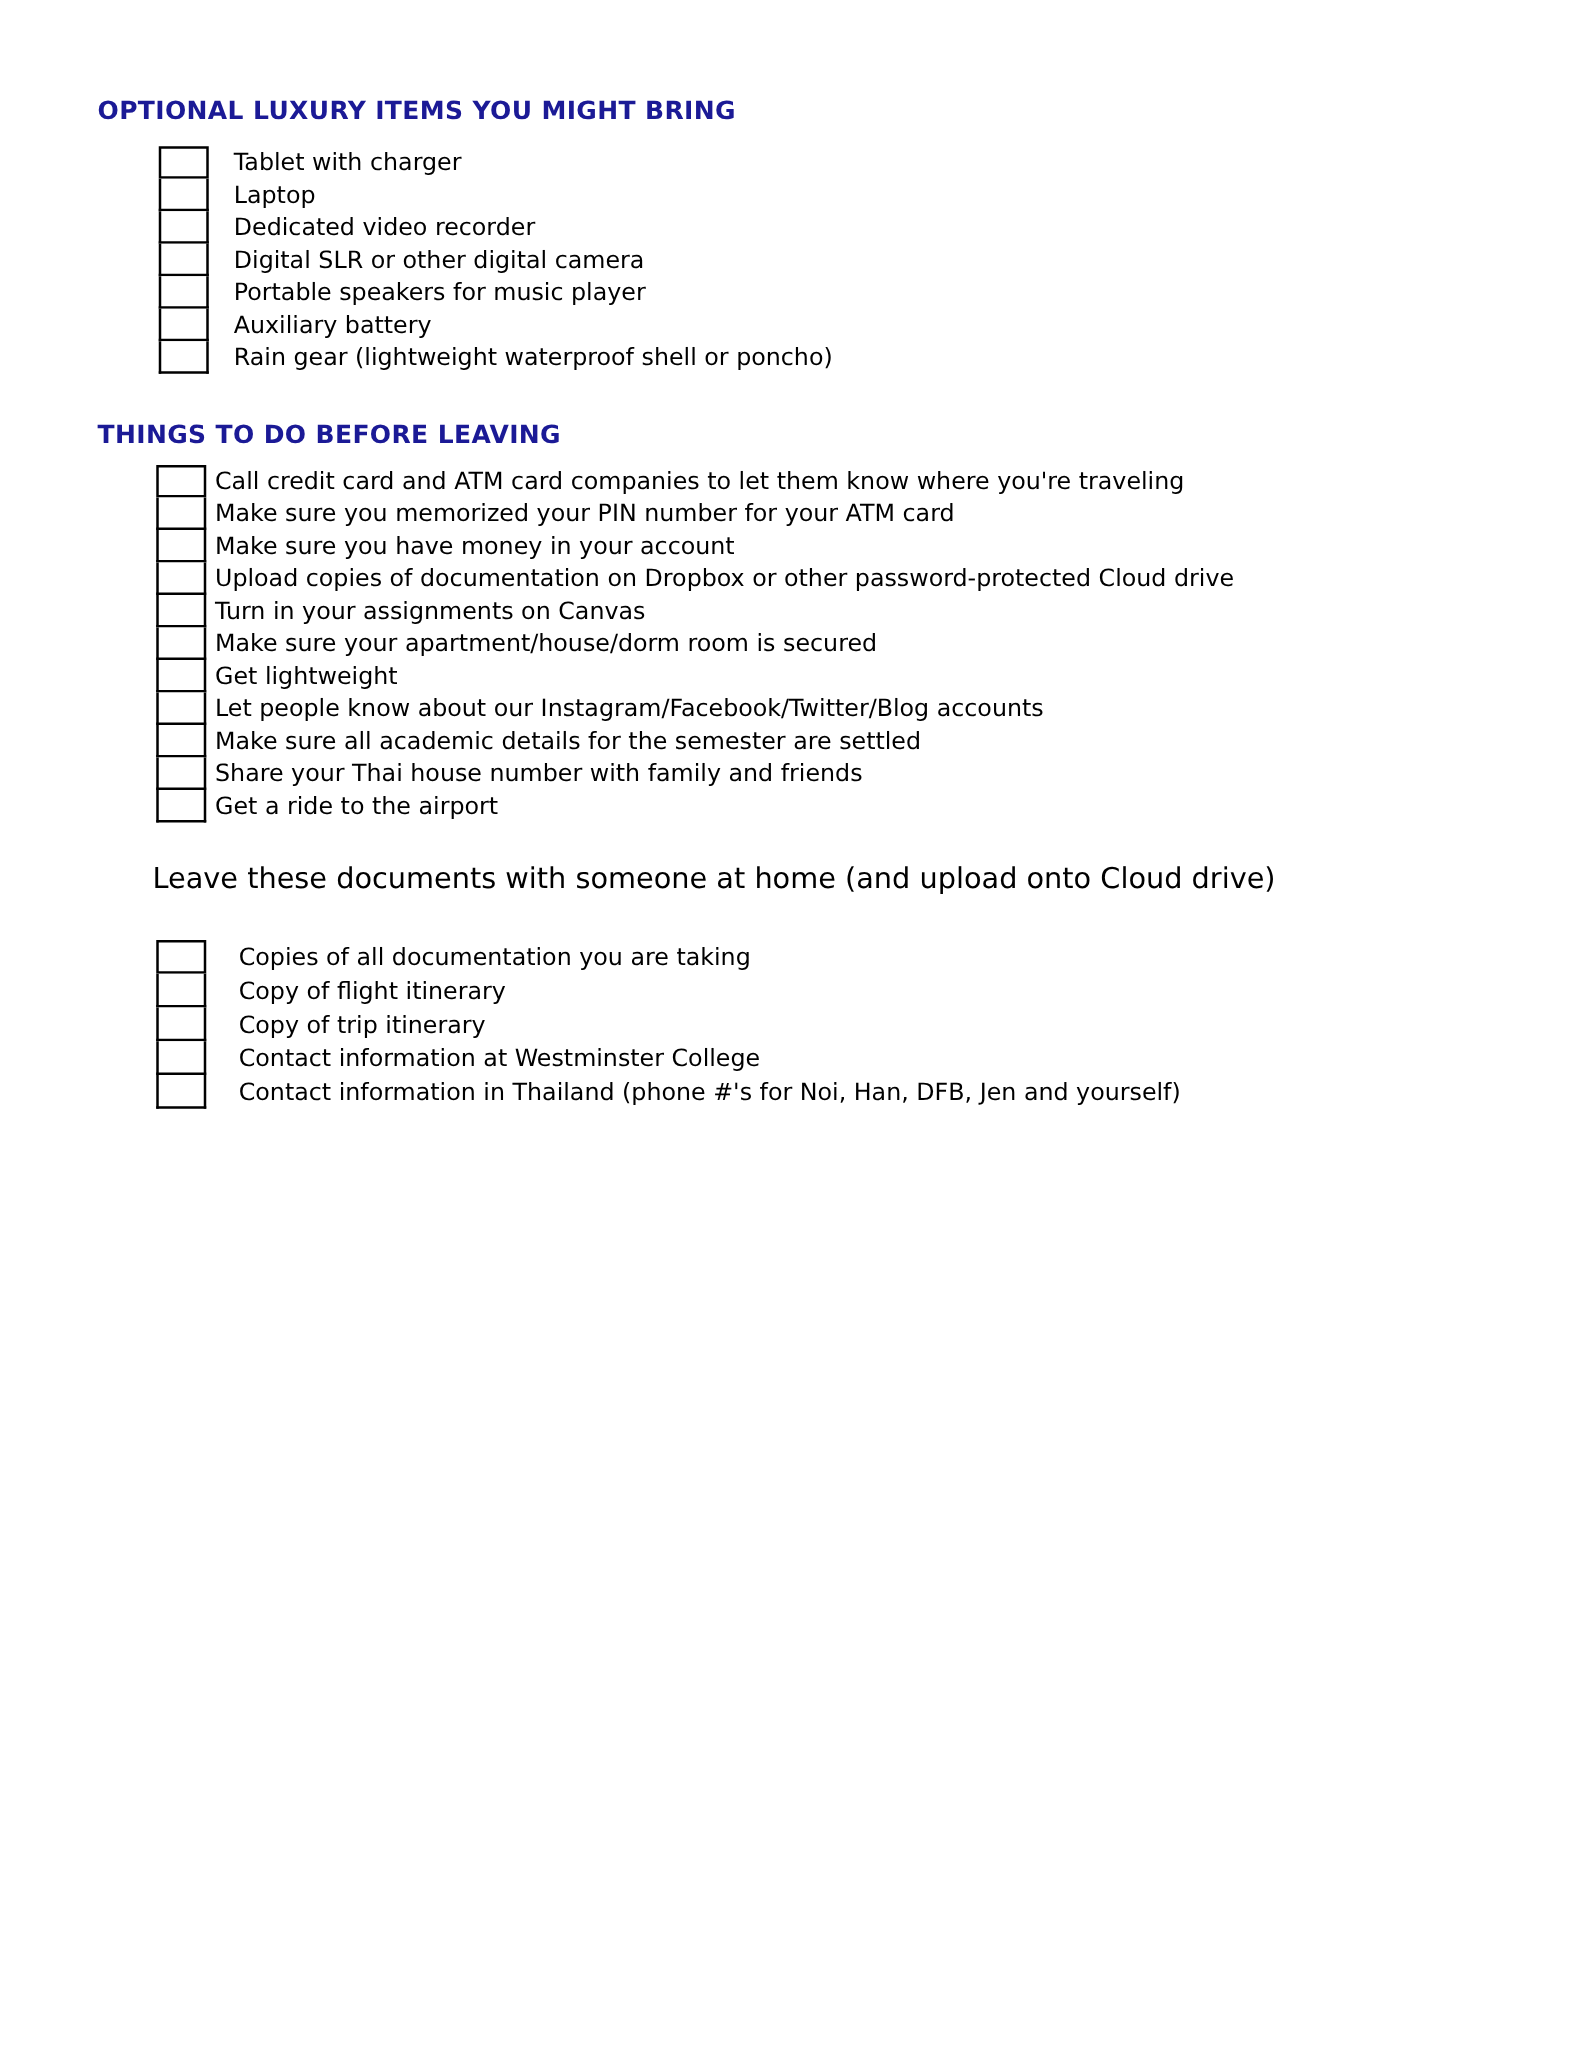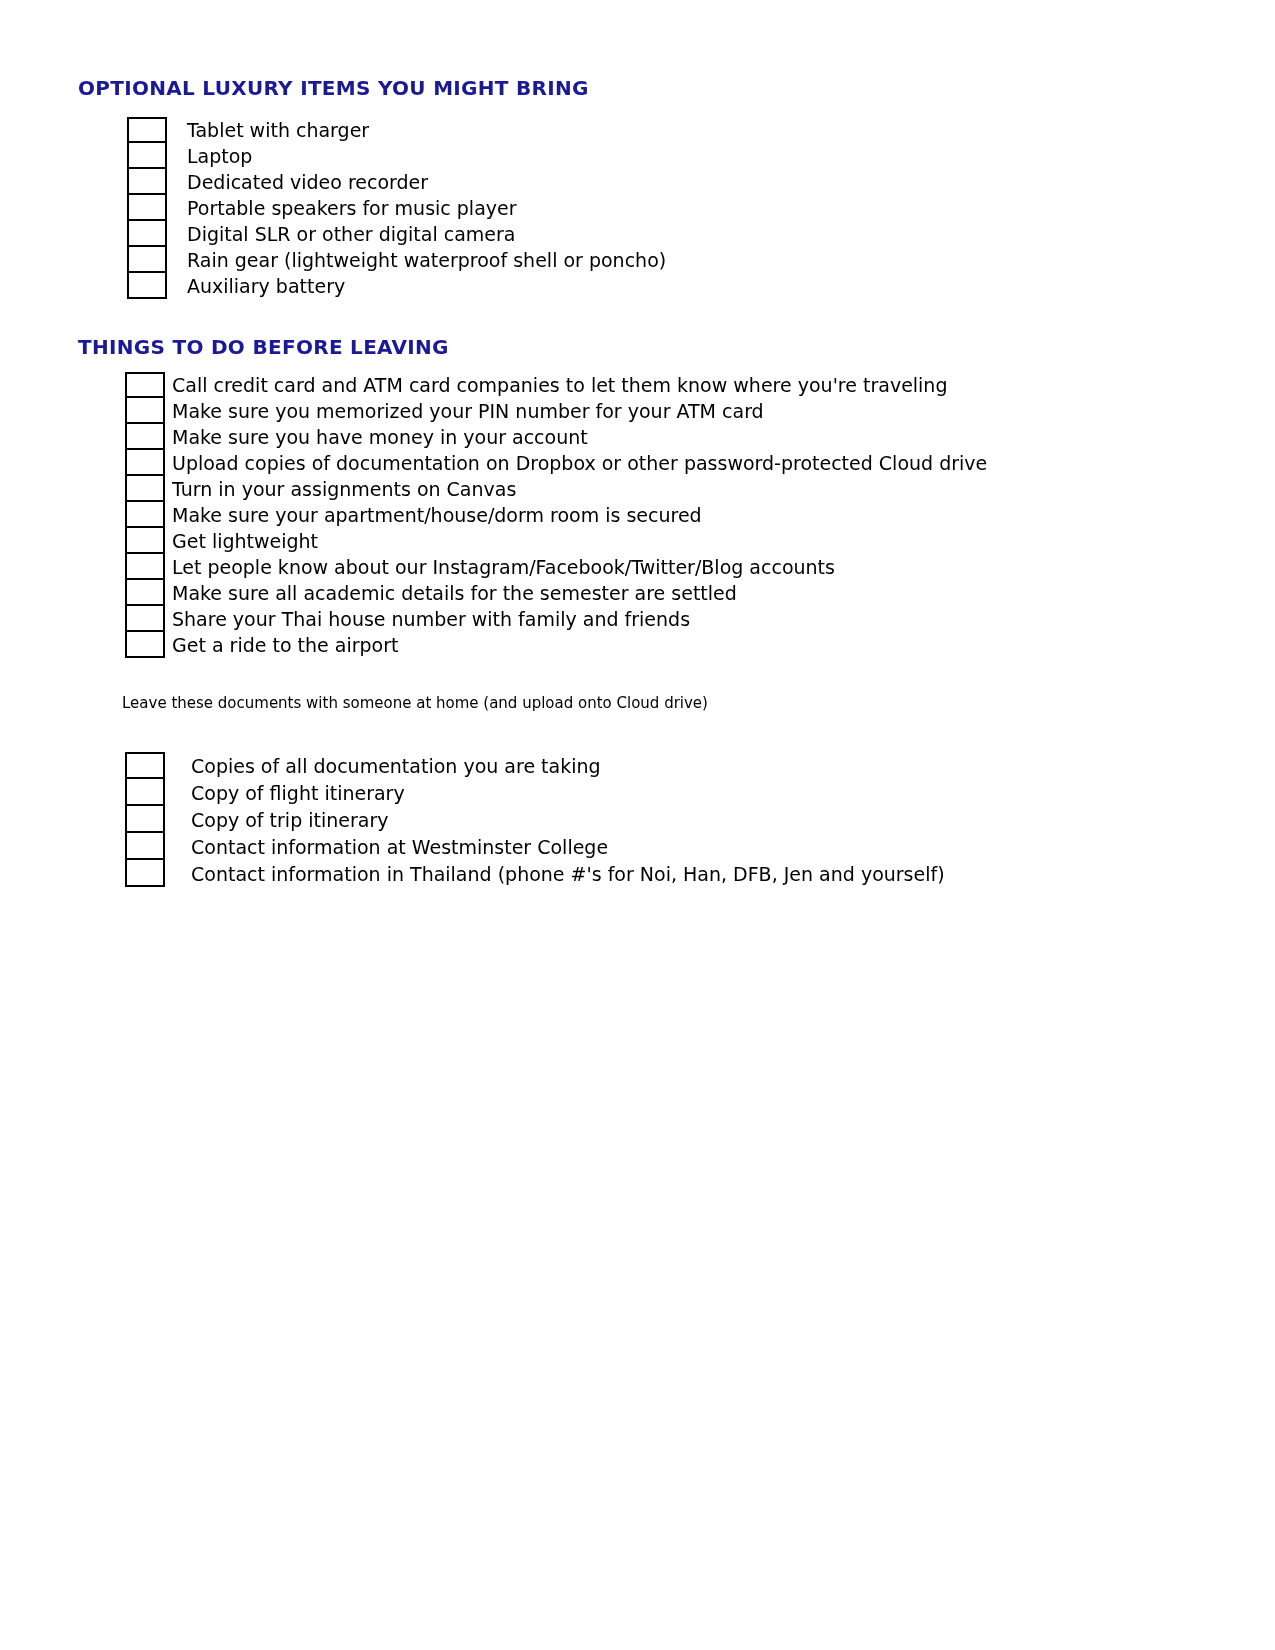--- a/index.html
+++ b/index.html
@@ -53,21 +53,21 @@
     line-height: 26px;
     white-space: nowrap;
     color: #000000;
   }
   .s1 .label { margin-left: 20px; }
   .s2 .label { margin-left: 7px; }
   .s3 .label { margin-left: 26px; }
   .s3 .row   { height: 27px; }
   .intro-line {
     position: absolute;
-    font-size: 15px;
+    font-size: 23px;
     line-height: 24px;
     white-space: nowrap;
     color: #000000;
   }
 </style>
 </head>
 <body>
 
 <div class="page">
 
@@ -81,33 +81,33 @@
     <div class="row">
       <span class="cb"></span>
       <span class="label">Laptop</span>
     </div>
     <div class="row">
       <span class="cb"></span>
       <span class="label">Dedicated video recorder</span>
     </div>
     <div class="row">
       <span class="cb"></span>
+      <span class="label">Digital SLR or other digital camera</span>
+    </div>
+    <div class="row">
+      <span class="cb"></span>
       <span class="label">Portable speakers for music player</span>
     </div>
     <div class="row">
       <span class="cb"></span>
-      <span class="label">Digital SLR or other digital camera</span>
+      <span class="label">Auxiliary battery</span>
     </div>
     <div class="row">
       <span class="cb"></span>
       <span class="label">Rain gear (lightweight waterproof shell or poncho)</span>
-    </div>
-    <div class="row">
-      <span class="cb"></span>
-      <span class="label">Auxiliary battery</span>
     </div>
   </div>
 
   <h1 class="section-heading" style="left:78px; top:335px;">THINGS TO DO BEFORE LEAVING</h1>
 
   <div class="checklist s2" style="left:125px; top:372px;justify-content:space-between;">
     <div class="row">
       <span class="cb"></span>
       <span class="label">Call credit card and ATM card companies to let them know where you're traveling</span>
     </div>

